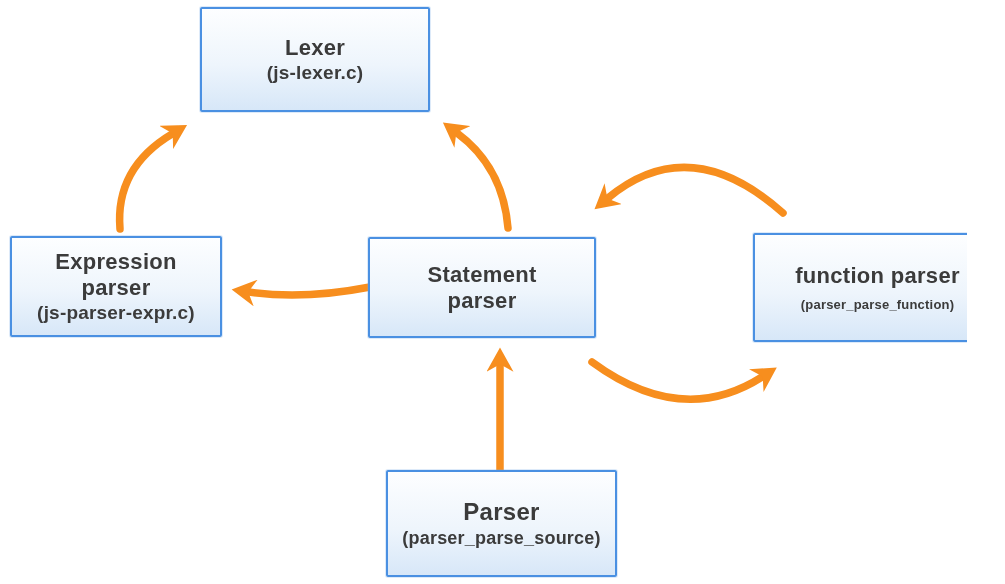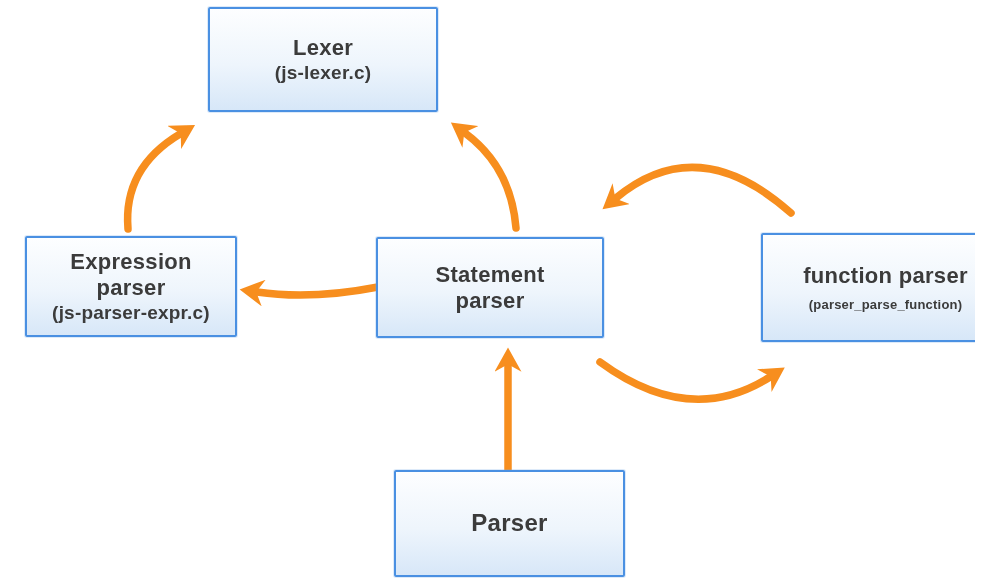--- a/index.html
+++ b/index.html
@@ -7,21 +7,20 @@
     padding: 0;
     background: #ffffff;
     font-family: "Liberation Sans", sans-serif;
   }
   .canvas {
     position: relative;
     width: 967px;
     height: 584px;
     background: #ffffff;
     overflow: hidden;
-    margin-left: 8px;
   }
   .edges-layer {
     position: absolute;
     left: 0;
     top: 0;
     width: 1005px;
     height: 584px;
     pointer-events: none;
   }
   .edge {
@@ -51,21 +50,21 @@
     line-height: 1.18;
     white-space: pre-line;
     letter-spacing: 0.3px;
   }
   .node-subtitle {
     font-size: 19px;
     font-weight: 700;
     letter-spacing: 0.2px;
   }
   .n-lexer      { left: 200px; top:   7px; width: 230px; height: 105px; }
-  .n-expression { left:  17px; top: 236px; width: 212px; height: 101px; text-align: center; }
+  .n-expression { left:  10px; top: 236px; width: 212px; height: 101px; text-align: center; }
   .n-statement  { left: 368px; top: 237px; width: 228px; height: 101px; }
   .n-function   { left: 753px; top: 233px; width: 249px; height: 109px; gap: 8px; }
   .n-parser     { left: 386px; top: 470px; width: 231px; height: 107px; }
   .n-function .node-subtitle { font-size: 13px; }
   .n-parser .node-title { font-size: 24px; }
   .n-parser .node-subtitle { font-size: 18px; }
 </style>
 </head>
 <body>
 
@@ -101,15 +100,16 @@
 parser</div>
   </div>
 
   <div class="node n-function">
     <div class="node-title">function parser</div>
     <div class="node-subtitle">(parser_parse_function)</div>
   </div>
 
   <div class="node n-parser">
     <div class="node-title">Parser</div>
+    <div class="node-subtitle">(parser_parse_source)</div>
   </div>
 
 </div>
 
 </body></html>

